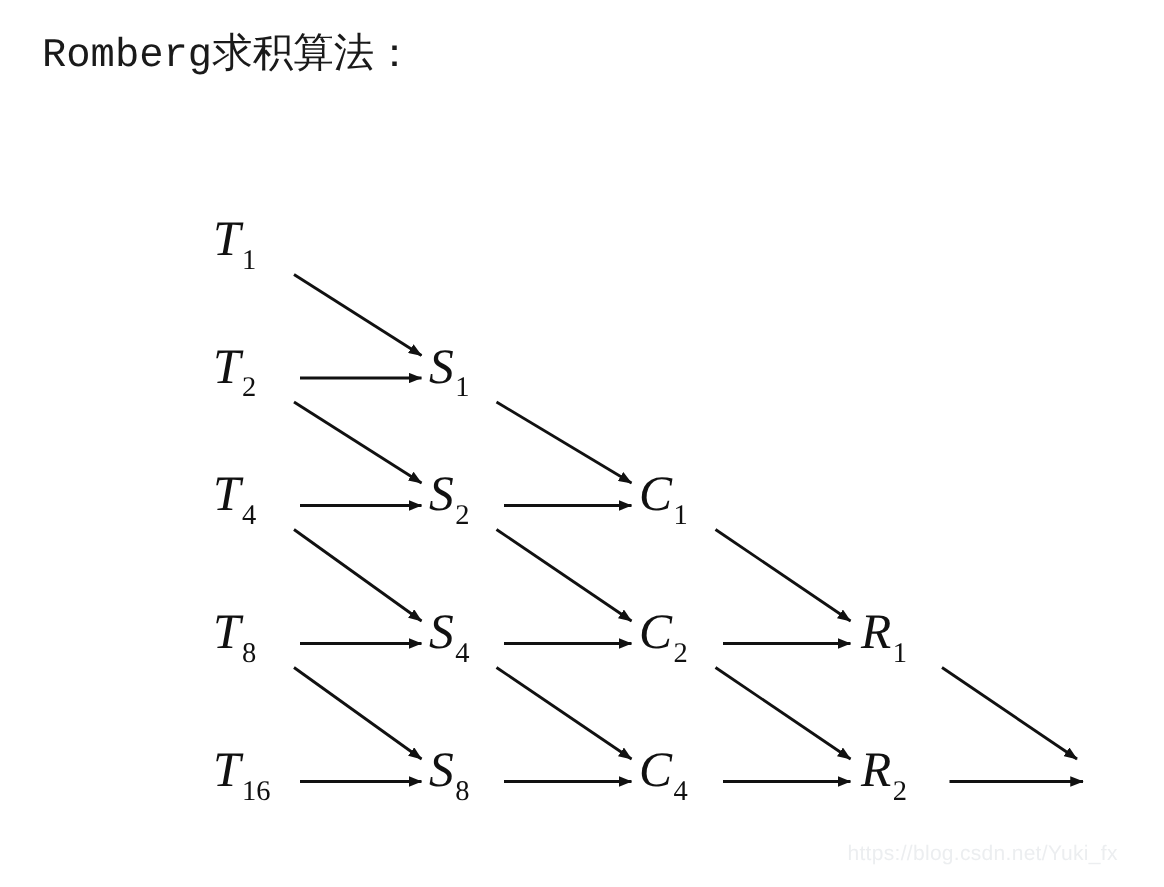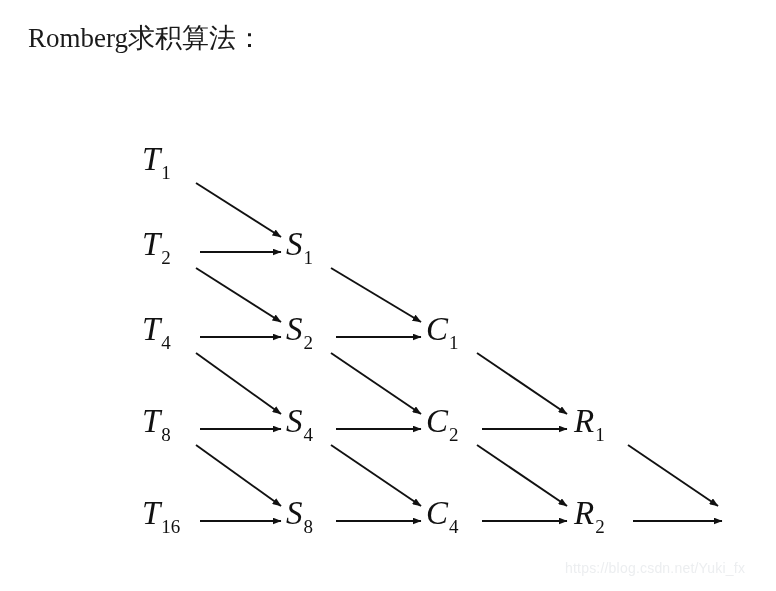--- a/index.html
+++ b/index.html
@@ -21,21 +21,21 @@
     background: #ffffff;
   }
   #title {
     position: absolute;
     left: 28px;
     top: 22px;
     font-size: 27px;
     line-height: 1.2;
     color: #1a1a1a;
     white-space: nowrap;
-    font-family: Liberation Serif, serif;
+    font-family: Liberation Mono, monospace;
   }
   #diagram {
     position: absolute;
     left: 0;
     top: 0;
     width: 776px;
     height: 591px;
   }
   .node-label {
     font-family: "Liberation Serif", "DejaVu Serif", serif;

